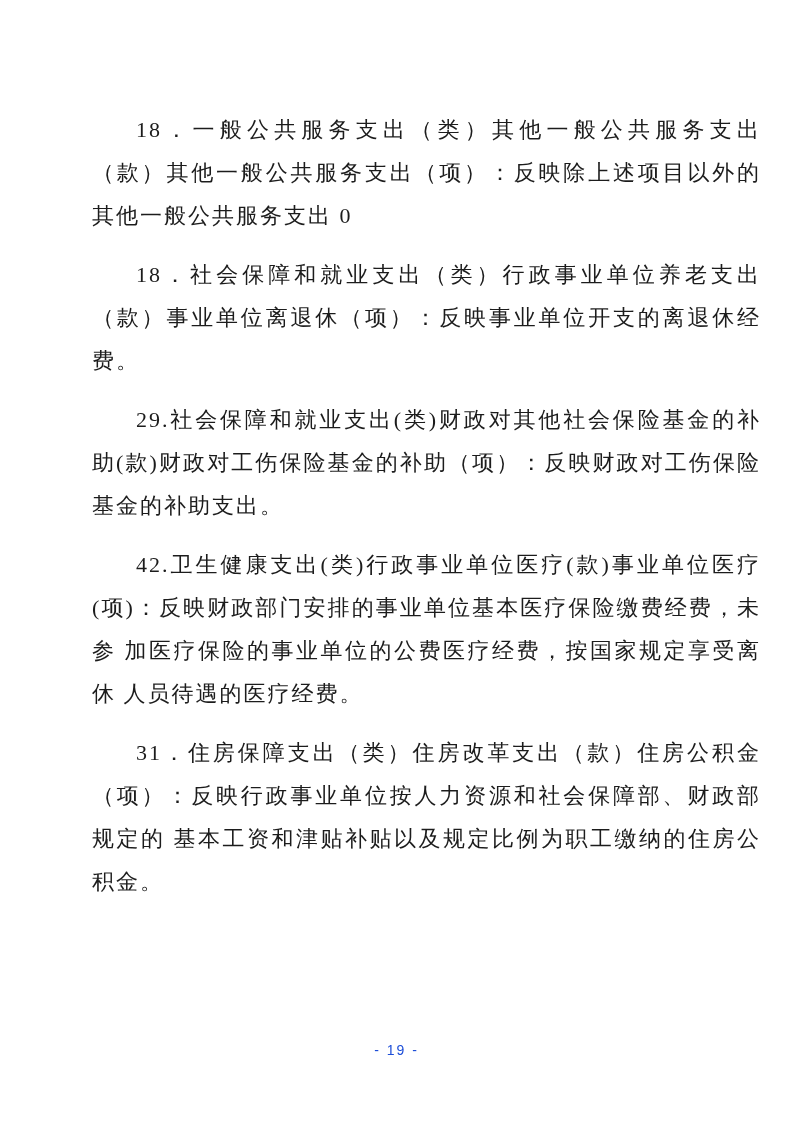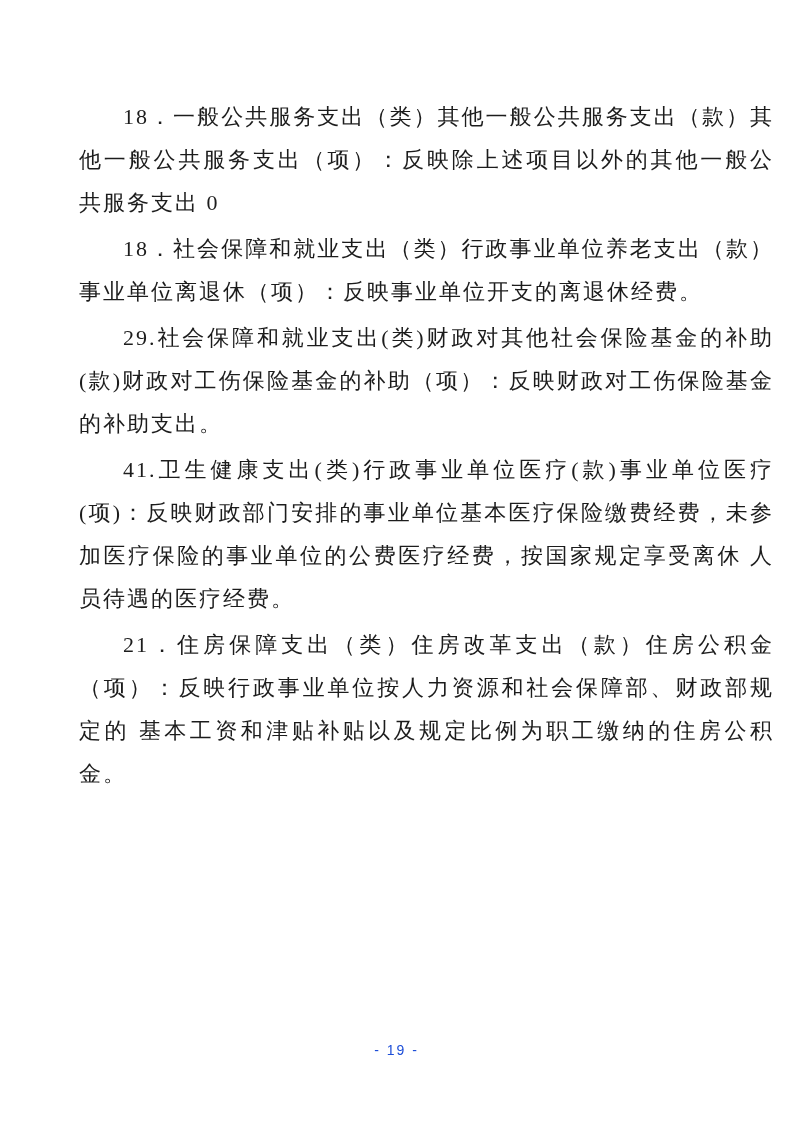--- a/index.html
+++ b/index.html
@@ -18,21 +18,21 @@
     overflow: hidden;
     box-sizing: border-box;
   }
   .content {
     position: absolute;
     top: 92px;
     left: 76px;
     right: 16px;
   }
   .content p {
-    margin: 3px;
+    margin: 16px;
     font-size: 22px;
     line-height: 43px;
     letter-spacing: 2px;
     text-align: justify;
     text-justify: inter-character;
     text-indent: 2em;
     word-break: break-all;
   }
   .footer {
     position: absolute;
@@ -47,17 +47,17 @@
   }
 </style>
 </head>
 <body>
 
 <div class="page">
   <div class="content">
     <p>18．一般公共服务支出（类）其他一般公共服务支出（款）其他一般公共服务支出（项）：反映除上述项目以外的其他一般公共服务支出 0</p>
     <p>18．社会保障和就业支出（类）行政事业单位养老支出（款）事业单位离退休（项）：反映事业单位开支的离退休经费。</p>
     <p>29.社会保障和就业支出(类)财政对其他社会保险基金的补助(款)财政对工伤保险基金的补助（项）：反映财政对工伤保险基金的补助支出。</p>
-    <p>41.卫生健康支出(类)行政事业单位医疗(款)事业单位医疗(项)：反映财政部门安排的事业单位基本医疗保险缴费经费，未参 加医疗保险的事业单位的公费医疗经费，按国家规定享受离休 人员待遇的医疗经费。</p>
-    <p>21．住房保障支出（类）住房改革支出（款）住房公积金（项）：反映行政事业单位按人力资源和社会保障部、财政部规定的 基本工资和津贴补贴以及规定比例为职工缴纳的住房公积金。</p>
+    <p>42.卫生健康支出(类)行政事业单位医疗(款)事业单位医疗(项)：反映财政部门安排的事业单位基本医疗保险缴费经费，未参 加医疗保险的事业单位的公费医疗经费，按国家规定享受离休 人员待遇的医疗经费。</p>
+    <p>31．住房保障支出（类）住房改革支出（款）住房公积金（项）：反映行政事业单位按人力资源和社会保障部、财政部规定的 基本工资和津贴补贴以及规定比例为职工缴纳的住房公积金。</p>
   </div>
   <div class="footer">- 19 -</div>
 </div>
 
 </body></html>

